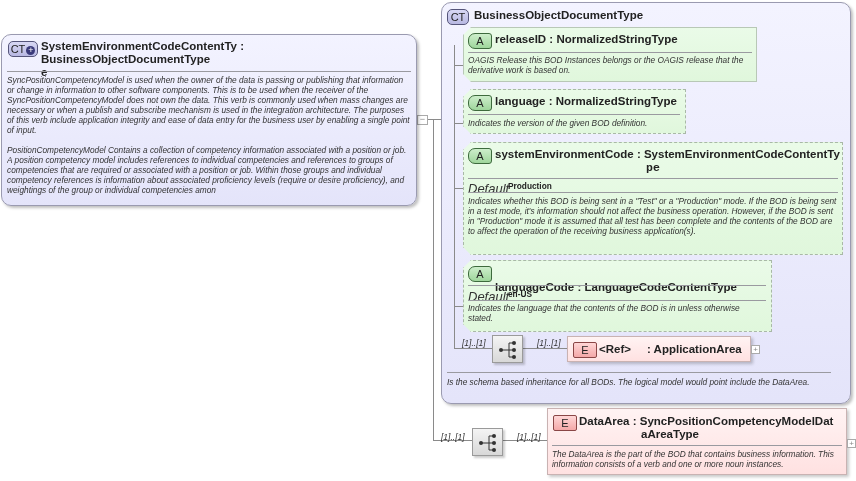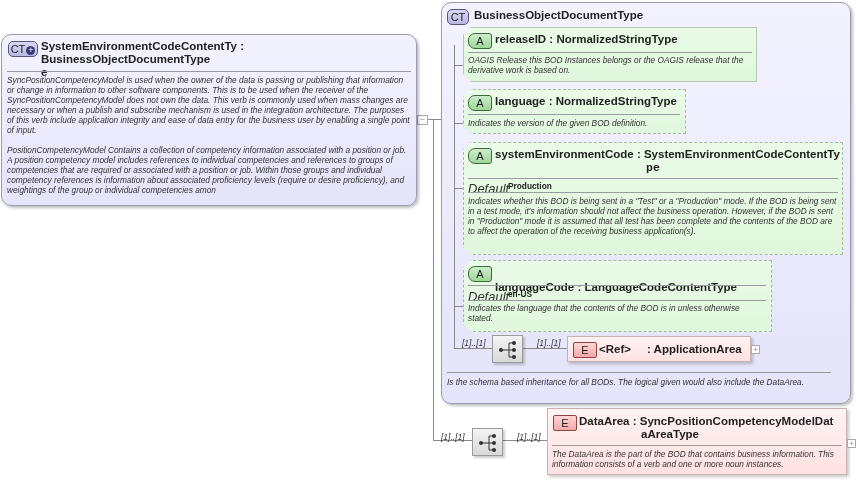--- a/index.html
+++ b/index.html
@@ -69,21 +69,21 @@
 
   <div class="line" style="left:12px;top:42px;width:1px;height:303px;"></div>
   <div class="line" style="left:12px;top:62px;width:10px;height:1px;"></div>
   <div class="line" style="left:12px;top:120px;width:10px;height:1px;"></div>
   <div class="line" style="left:12px;top:185px;width:10px;height:1px;"></div>
   <div class="line" style="left:12px;top:303px;width:10px;height:1px;"></div>
   <div class="line" style="left:12px;top:345px;width:40px;height:1px;"></div>
   <div class="line" style="left:80px;top:345px;width:46px;height:1px;"></div>
 
   <div class="sep" style="left:5px;top:369px;width:384px;"></div>
-  <div class="desc" style="left:5px;top:374px;width:380px;">Is the schema based inheritance for all BODs. The logical given would also include the DataArea.</div>
+  <div class="desc" style="left:5px;top:374px;width:380px;">Is the schema based inheritance for all BODs. The logical model would point include the DataArea.</div>
 </div>
 
 <div class="attr-box solid" style="left:463px;top:27px;width:292px;height:53px;">
   <div class="a-badge" style="left:4px;top:5px;">A</div>
   <div class="title" style="left:31px;top:5px;"><span>releaseID</span> <span>:</span> <span>NormalizedStringType</span></div>
   <div class="sep" style="left:4px;top:24px;width:284px;"></div>
   <div class="desc" style="left:4px;top:27px;width:286px;">OAGIS Release this BOD Instances belongs or the OAGIS release that the derivative work is based on.</div>
 </div>
 
 <div class="attr-box dashed" style="left:463px;top:89px;width:221px;height:43px;">

